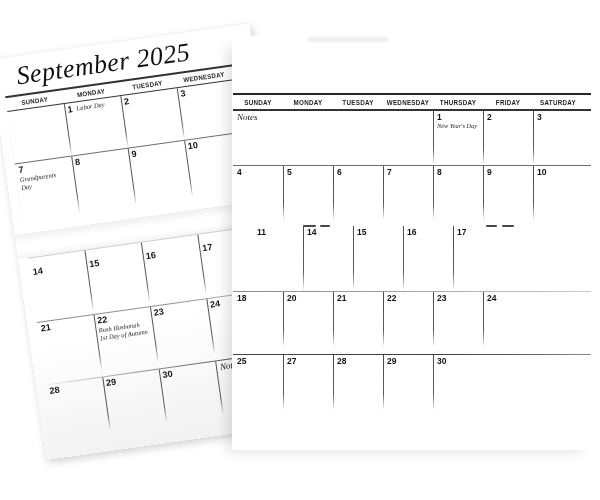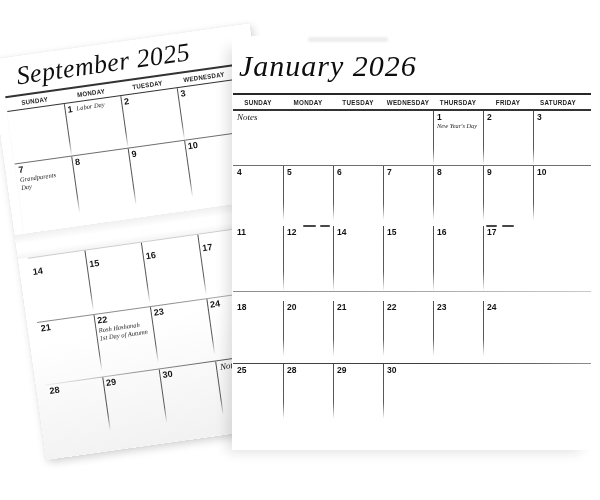--- a/index.html
+++ b/index.html
@@ -69,21 +69,21 @@
   .smudge{position:absolute;left:76px;top:1px;width:80px;height:5px;
     background:rgba(0,0,0,0.07);border-radius:2px;filter:blur(1px);}
   .jan-title{
     position:absolute;left:7px;top:15px;font:italic 30px/1 "Liberation Serif",serif;
     letter-spacing:1px;color:#0d0d0d;white-space:nowrap;
   }
   .jan-grid{position:absolute;left:1px;top:57px;width:358px;}
   .jan-headrow{display:flex;height:14px;align-items:center;width:350px;}
   .jan-headrow .dayhead{width:50px;font-size:6.8px;}
   .jan-grid .cell{width:50px;}
-  .jh1{height:54px;} .jh2{height:60px;} .jh3{height:65px;} .jh4{height:62px;margin-top:9px;} .jh5{height:66px;}
+  .jh1{height:54px;} .jh2{height:60px;} .jh3{height:65px;padding-left:20px;} .jh4{height:62px;} .jh5{height:66px;}
   .jan-grid .dnum{font-size:8.5px;left:4px;}
   .jan-grid .hol{font-size:6.3px;top:11px;left:4px;}
   .jh1 .vl{height:100%;} .jh3 .vl{height:100%;} .jh5 .vl{height:84%;}
 </style>
 </head>
 <body>
 
 <div class="sep-spread">
   <div class="sep-title">September 2025</div>
 
@@ -198,21 +198,20 @@
       <div class="cell">
           <i class="vl"></i>
         <span class="notes">Notes</span>
       </div>
     </div>
   </div>
 </div>
 
 <div class="jan-page">
   <div class="smudge"></div>
-  <div class="jan-title">January 2026</div>
 
   <div class="jan-grid">
     <div class="hr hr-thick"></div>
     <div class="jan-headrow">
       <div class="dayhead">SUNDAY</div>
       <div class="dayhead">MONDAY</div>
       <div class="dayhead">TUESDAY</div>
       <div class="dayhead">WEDNESDAY</div>
       <div class="dayhead">THURSDAY</div>
       <div class="dayhead">FRIDAY</div>
@@ -278,24 +277,20 @@
       <i class="dash d3"></i>
       <i class="dash d4"></i>
     </div>
 
     <div class="row jh3">
       <div class="cell">
         <span class="dnum">11</span>
       </div>
       <div class="cell">
           <i class="vl"></i>
-        <span class="dnum">12</span>
-      </div>
-      <div class="cell">
-          <i class="vl"></i>
         <span class="dnum">14</span>
       </div>
       <div class="cell">
           <i class="vl"></i>
         <span class="dnum">15</span>
       </div>
       <div class="cell">
           <i class="vl"></i>
         <span class="dnum">16</span>
       </div>
@@ -329,20 +324,24 @@
       <div class="cell">
           <i class="vl"></i>
         <span class="dnum">24</span>
       </div>
     </div>
     <div class="hr hr-dark2"></div>
 
     <div class="row jh5">
       <div class="cell">
         <span class="dnum">25</span>
+      </div>
+      <div class="cell">
+          <i class="vl"></i>
+        <span class="dnum">27</span>
       </div>
       <div class="cell">
           <i class="vl"></i>
         <span class="dnum">28</span>
       </div>
       <div class="cell">
           <i class="vl"></i>
         <span class="dnum">29</span>
       </div>
       <div class="cell">

